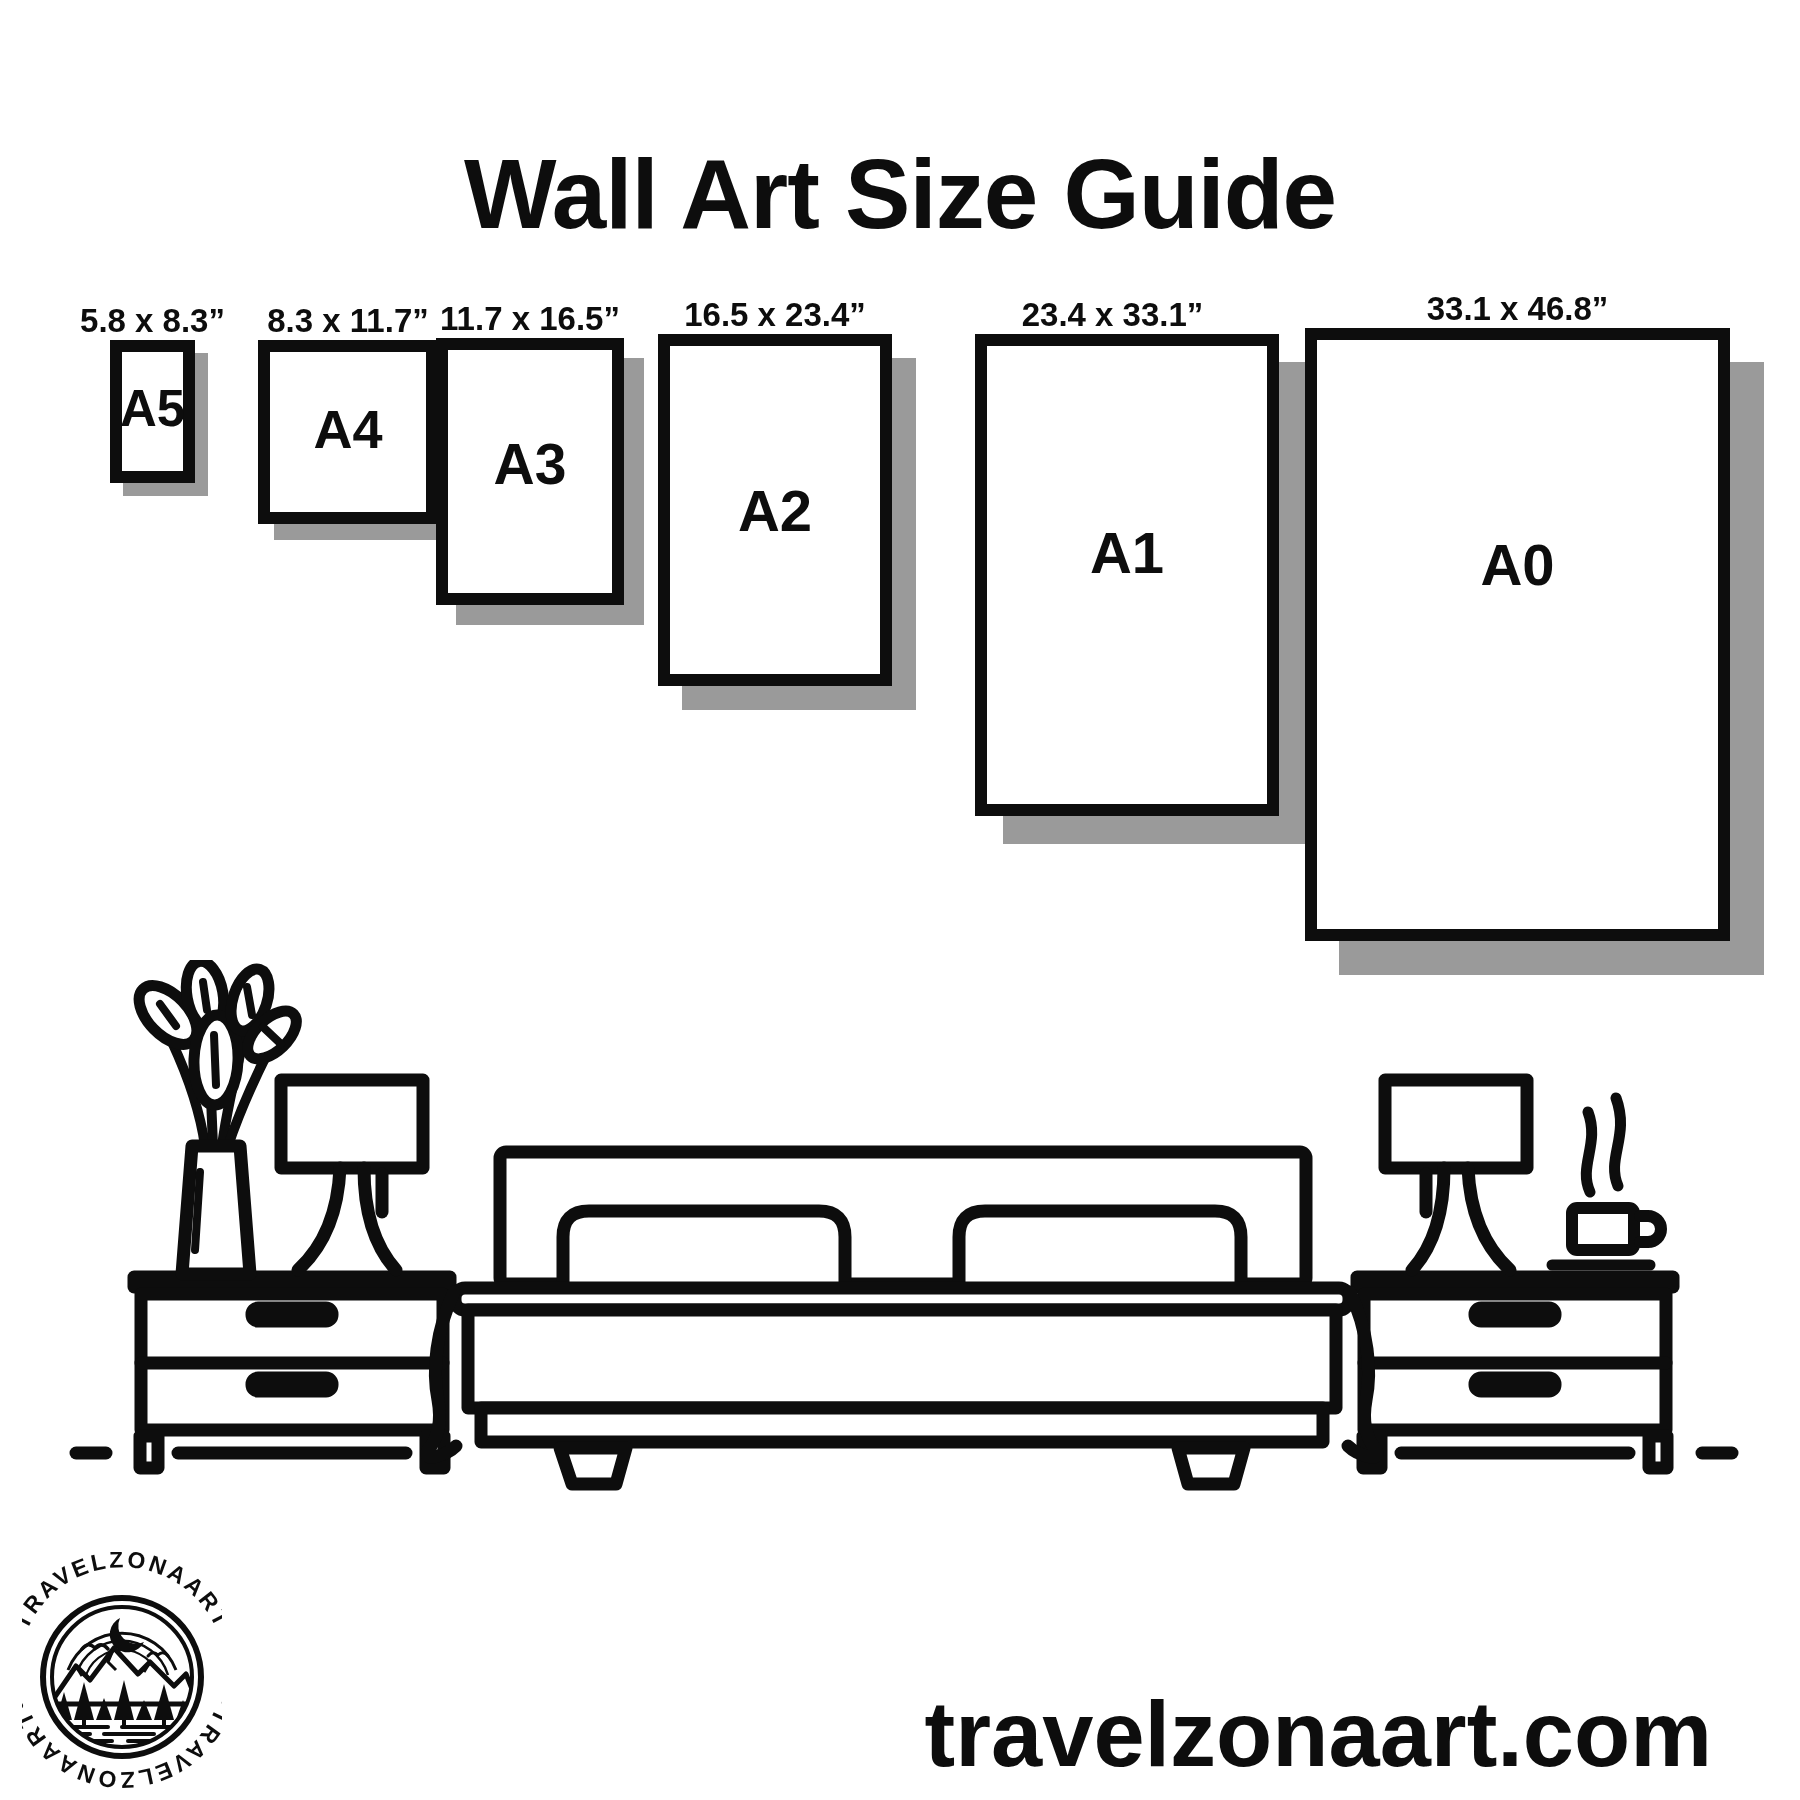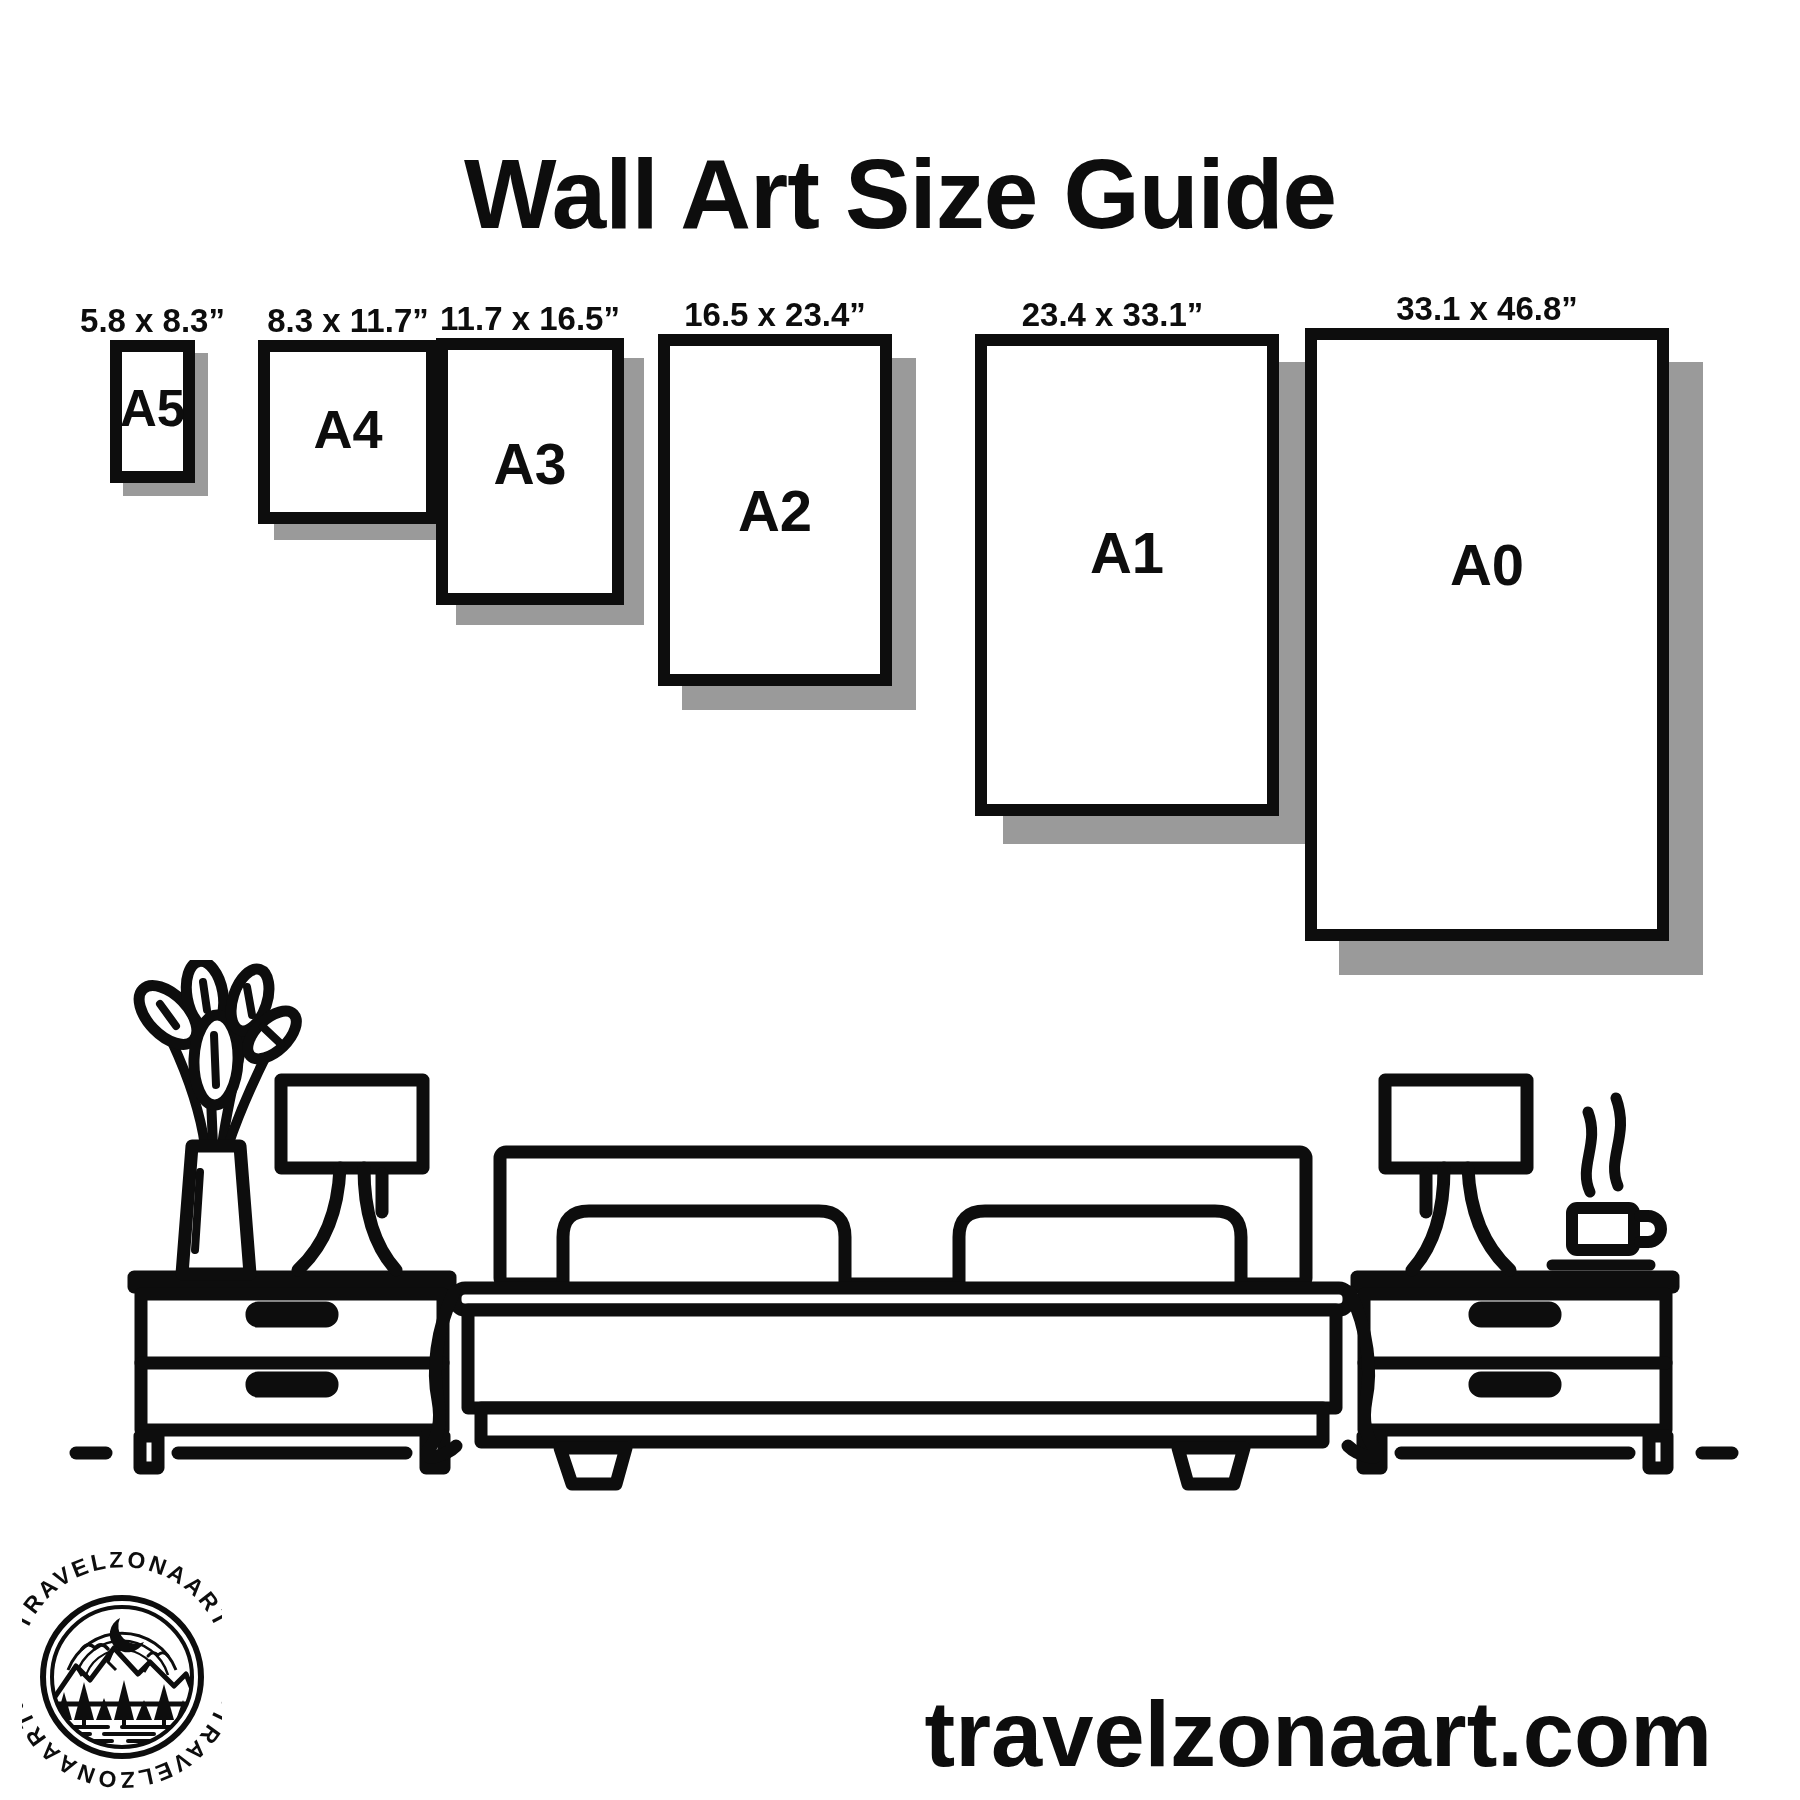--- a/index.html
+++ b/index.html
@@ -43,21 +43,21 @@
   .a3{left:436px;top:338px;}
   .a3 .poster{width:188px;height:267px;box-shadow:20px 20px 0 var(--shadow);}
   .a3 .pname{top:47%;font-size:57px;}
   .a2{left:658px;top:334px;}
   .a2 .poster{width:234px;height:352px;box-shadow:24px 24px 0 var(--shadow);}
   .a2 .pname{top:50%;font-size:58px;}
   .a1{left:946px;top:334px;padding-left:29px;}
   .a1 .poster{width:304px;height:482px;box-shadow:28px 28px 0 var(--shadow);}
   .a1 .pname{top:45%;font-size:58px;}
   .a0{left:1305px;top:328px;}
-  .a0 .poster{width:364px;height:613px;box-shadow:34px 34px 0 var(--shadow);}
+  .a0 .poster{width:425px;height:613px;box-shadow:34px 34px 0 var(--shadow);}
   .a0 .pname{top:38%;font-size:58px;}
   
   .scene{position:absolute;left:0;top:960px;width:1800px;height:540px;}
   .scene path,.scene rect,.scene line,.scene ellipse{vector-effect:none;}
   
   .logo{position:absolute;left:22px;top:1552px;width:200px;height:250px;}
   .website{
     position:absolute;right:88px;top:1682px;
     font-size:92px;font-weight:bold;color:var(--ink);white-space:nowrap;
   }

